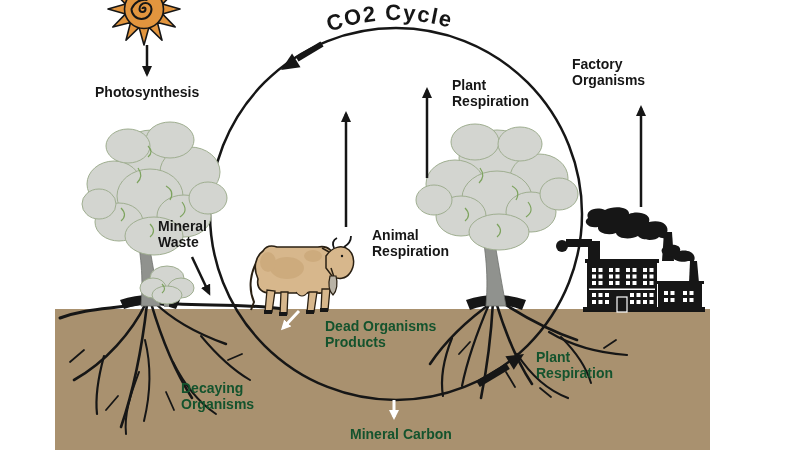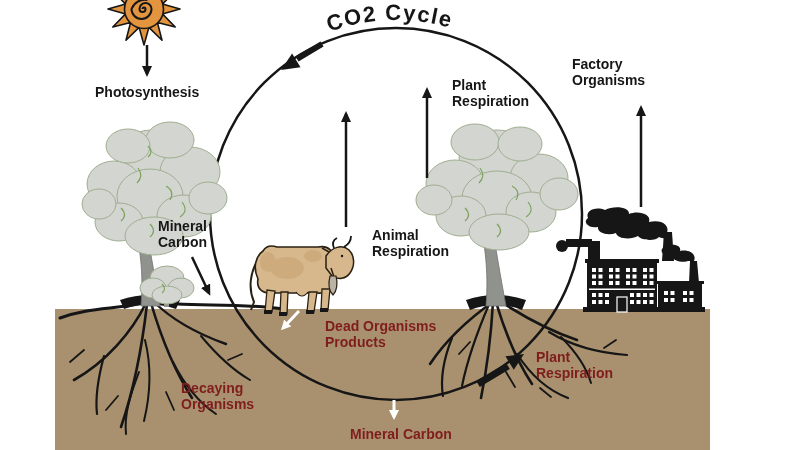--- a/index.html
+++ b/index.html
@@ -1,21 +1,21 @@
 <!DOCTYPE html>
 <html><head>
 <meta charset="utf-8">
 <style>
   html,body{margin:0;padding:0;background:#fff;}
   .stage{position:relative;width:800px;height:450px;background:#ffffff;overflow:hidden;
          font-family:"Liberation Sans",sans-serif;}
   .stage svg{position:absolute;left:0;top:0;}
   .label{position:absolute;font-weight:bold;font-size:14px;line-height:1.16;
          color:#161616;white-space:nowrap;}
-  .label.white{color:#7f1d1d;}
+  .label.white{color:#14532d;}
 </style>
 </head>
 <body>
 
 <div class="stage">
 
 <svg width="800" height="450" viewBox="0 0 800 450" xmlns="http://www.w3.org/2000/svg">
   <defs>
     <marker id="ahb" markerUnits="userSpaceOnUse" markerWidth="13" markerHeight="12" refX="8" refY="5" orient="auto">
           <path d="M0,0 L11,5 L0,10 Z" fill="#161616"></path>
@@ -273,21 +273,21 @@
   <div>Organisms</div>
 </div>
 
 <div class="label" style="left:372px;top:227px;">
   <div>Animal</div>
   <div>Respiration</div>
 </div>
 
 <div class="label" style="left:158px;top:218px;">
   <div>Mineral</div>
-  <div>Carbon</div>
+  <div>Waste</div>
 </div>
 
 <div class="label white" style="left:325px;top:318px;">
   <div>Dead Organisms</div>
   <div>Products</div>
 </div>
 
 <div class="label white" style="left:350px;top:426px;">
   <div>Mineral Carbon</div>
 </div>

